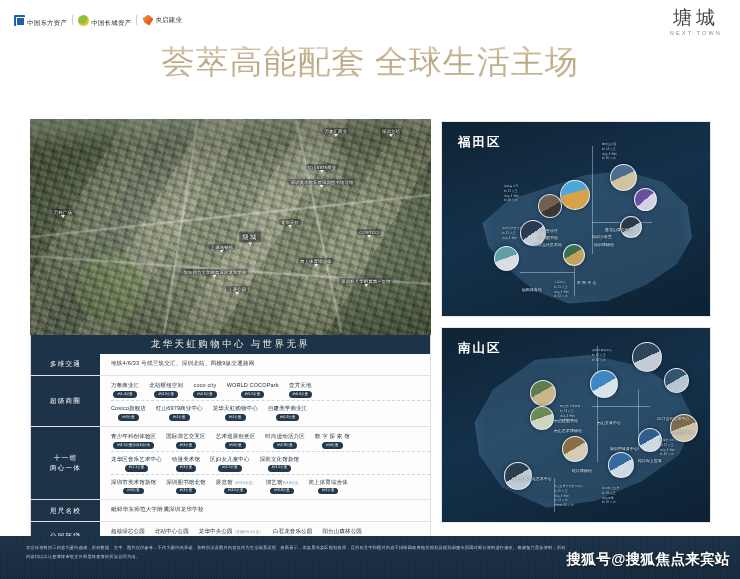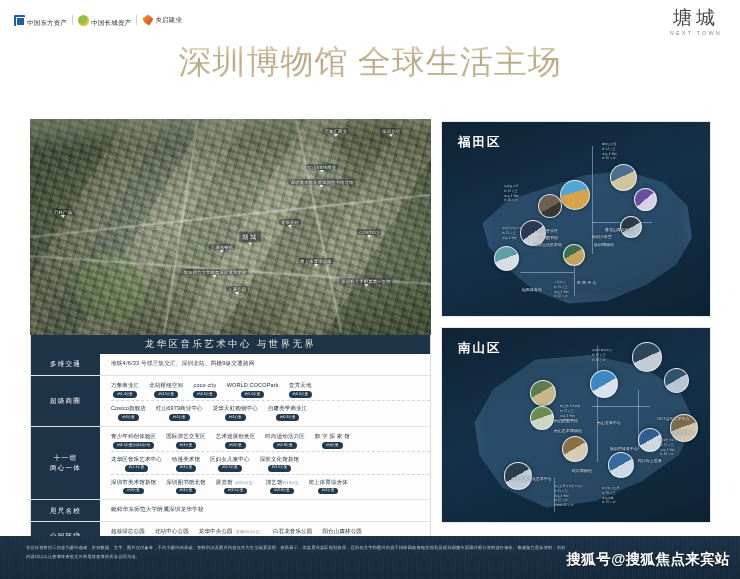--- a/index.html
+++ b/index.html
@@ -199,21 +199,21 @@
       </div>
     </div>
 
     <div class="brand">
       <div class="brand-cn">塘城</div>
       <div class="brand-en">NEXT TOWN</div>
     </div>
   </div>
 
   <div class="title-wrap">
-    <div class="main-title">深圳博物馆 全球生活主场</div>
+    <div class="main-title">荟萃高能配套 全球生活主场</div>
   </div>
 
   <div class="left-col">
 
     <div class="aerial" id="aerial">
       <span class="road" style="left:0;top:96px;width:401px;height:2px;transform:rotate(-6deg);"></span>
       <span class="road" style="left:150px;top:0;width:2px;height:216px;transform:rotate(9deg);"></span>
       <span class="road" style="left:288px;top:0;width:2px;height:216px;transform:rotate(-12deg);"></span>
       <span class="road" style="left:0;top:150px;width:401px;height:1.5px;transform:rotate(4deg);"></span>
     <span class="poi pin big" style="left: 220px; top: 118px;">塘城</span>
@@ -225,21 +225,21 @@
         <span class="poi pin" style="left: 192px; top: 128px;">上塘地铁站</span>
         <span class="poi pin" style="left: 260px; top: 103px;">龙华天虹</span>
         <span class="poi pin" style="left: 339px; top: 113px;">COSTCO</span>
         <span class="poi pin" style="left: 185px; top: 153px;">华东师范大学附属深圳龙华学校</span>
         <span class="poi pin" style="left: 286px; top: 142px;">简上体育综合体</span>
         <span class="poi pin" style="left: 336px; top: 162px;">深圳科大学附属第一医院</span>
         <span class="poi pin" style="left: 207px; top: 170px;">上塘公园</span>
       </div>
 
     <div class="tbl">
-      <div class="tbl-head">龙华区音乐艺术中心  与世界无界</div>
+      <div class="tbl-head">龙华天虹购物中心  与世界无界</div>
       <div id="table-rows">
           <div class="trow">
             <div class="tlabel">多维交通</div>
             <div class="tbody">
               <div class="plain-line">地铁4/6/33 号线三轨交汇、深圳北站、四横9纵交通路网</div>
             </div>
           </div>
           <div class="trow">
             <div class="tlabel">超级商圈</div>
             <div class="tbody">

